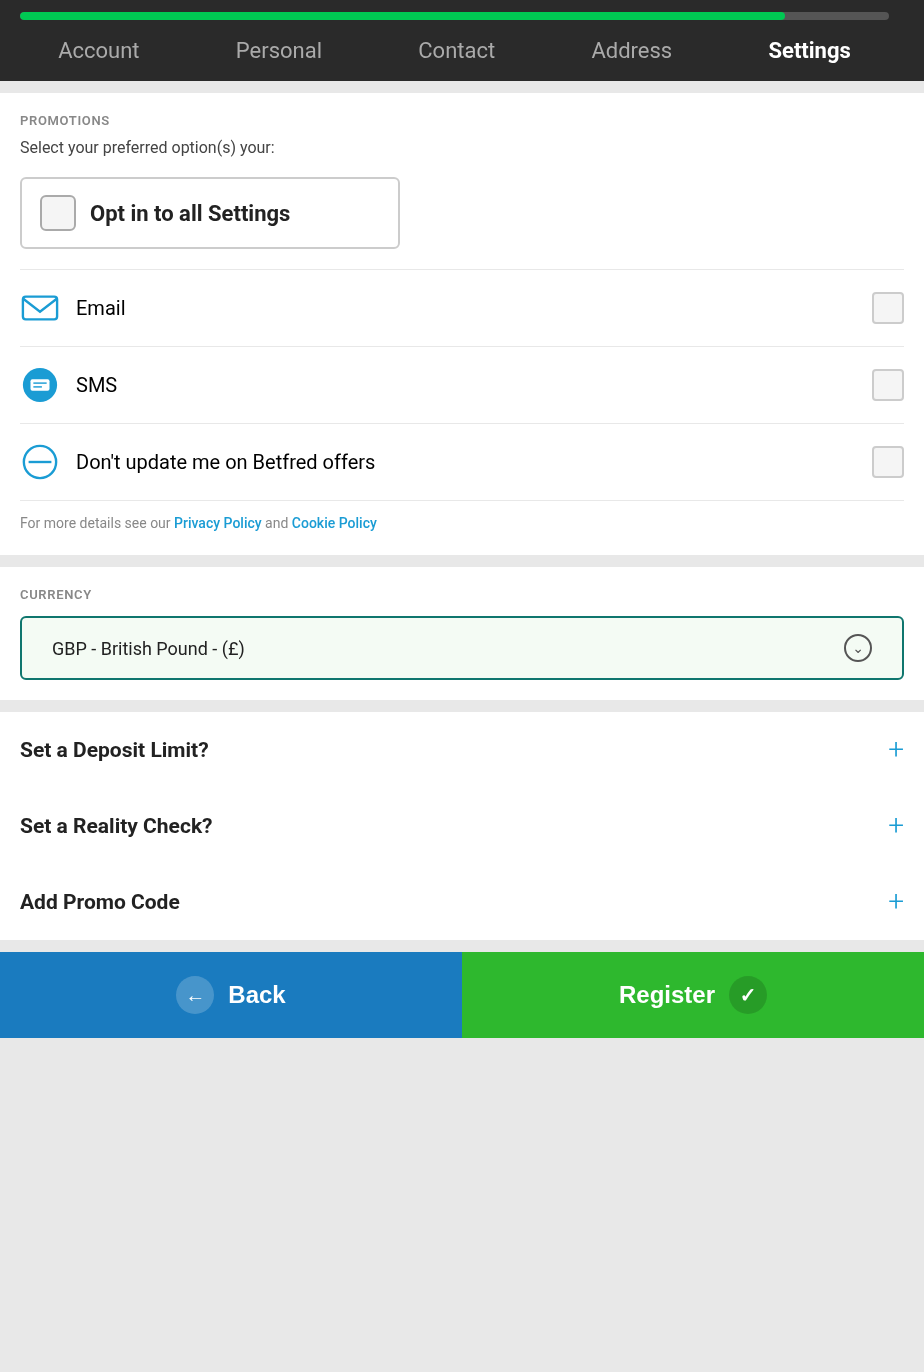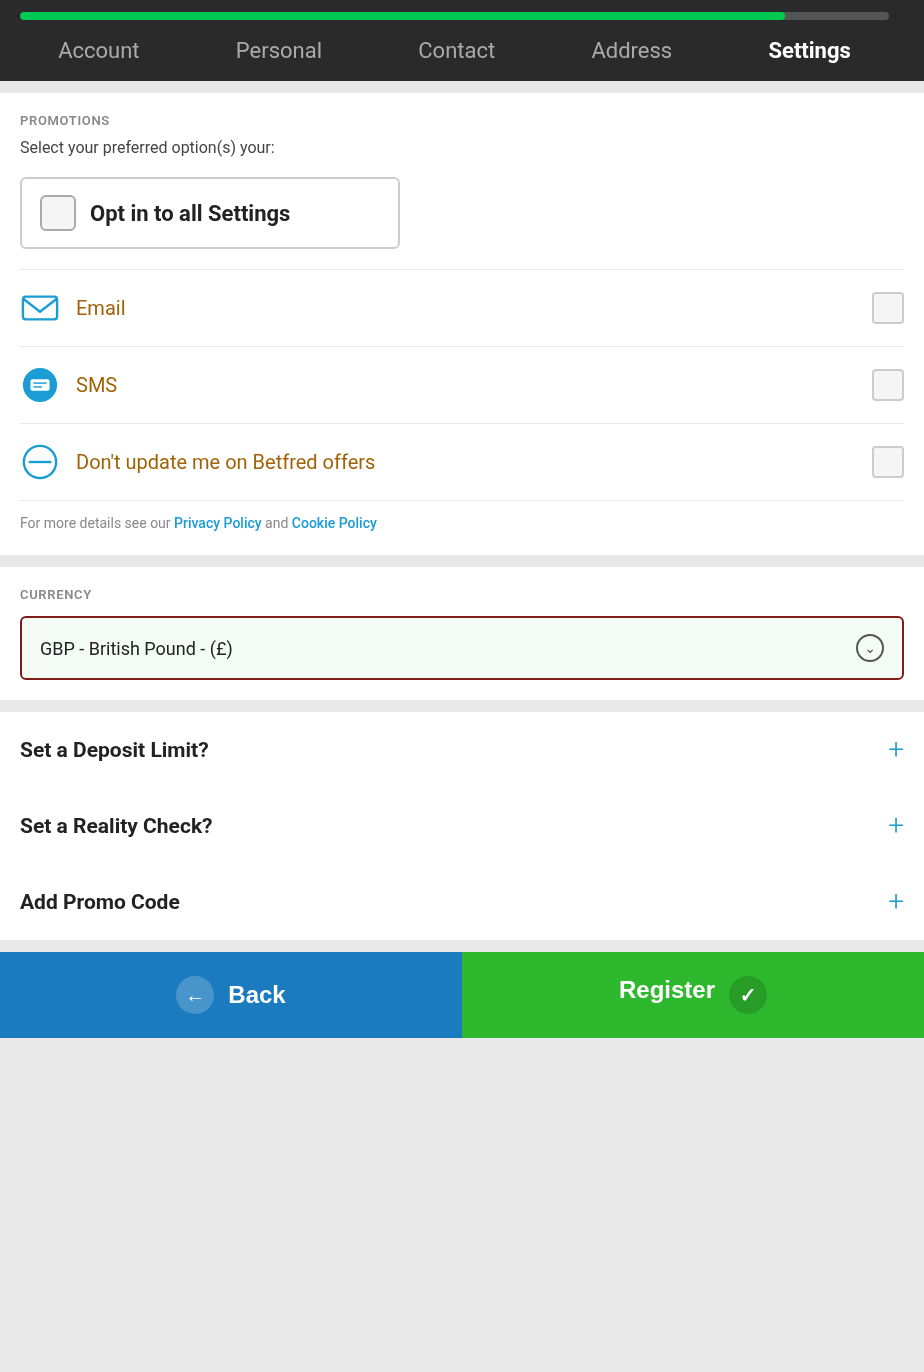--- a/index.html
+++ b/index.html
@@ -114,21 +114,21 @@
       width: 40px;
       height: 40px;
       margin-right: 16px;
       flex-shrink: 0;
       display: flex;
       align-items: center;
       justify-content: center;
     }
     .channel-name {
       font-size: 20px;
-      color: #a16207;
+      color: #000000;
       flex: 1;
     }
     .channel-checkbox {
       width: 32px;
       height: 32px;
       border: 2px solid #ccc;
       border-radius: 4px;
       background: #f5f5f5;
       flex-shrink: 0;
     }
@@ -150,23 +150,23 @@
     .currency-label {
       font-size: 13px;
       color: #888;
       font-weight: 600;
       letter-spacing: 0.05em;
       text-transform: uppercase;
       margin-bottom: 14px;
     }
     .currency-select {
       width: 100%;
-      border: 2px solid #7f1d1d;
+      border: 2px solid #0f766e;
       border-radius: 6px;
-      padding: 16px 18px;
+      padding: 16px 30px;
       font-size: 18px;
       color: #222;
       background: #f4fbf4;
       display: flex;
       align-items: center;
       justify-content: space-between;
       cursor: pointer;
     }
     .dropdown-arrow {
       width: 28px;
@@ -233,21 +233,21 @@
     }
     .btn-register {
       flex: 1;
       background: #2eb82e;
       color: #fff;
       font-size: 24px;
       font-weight: 700;
       padding: 24px 20px;
       border: none;
       display: flex;
-      align-items: flex-start;
+      align-items: center;
       justify-content: center;
       gap: 14px;
       cursor: pointer;
     }
     .btn-register-check {
       width: 38px;
       height: 38px;
       border-radius: 50%;
       background: rgba(0,0,0,0.15);
       display: flex;

